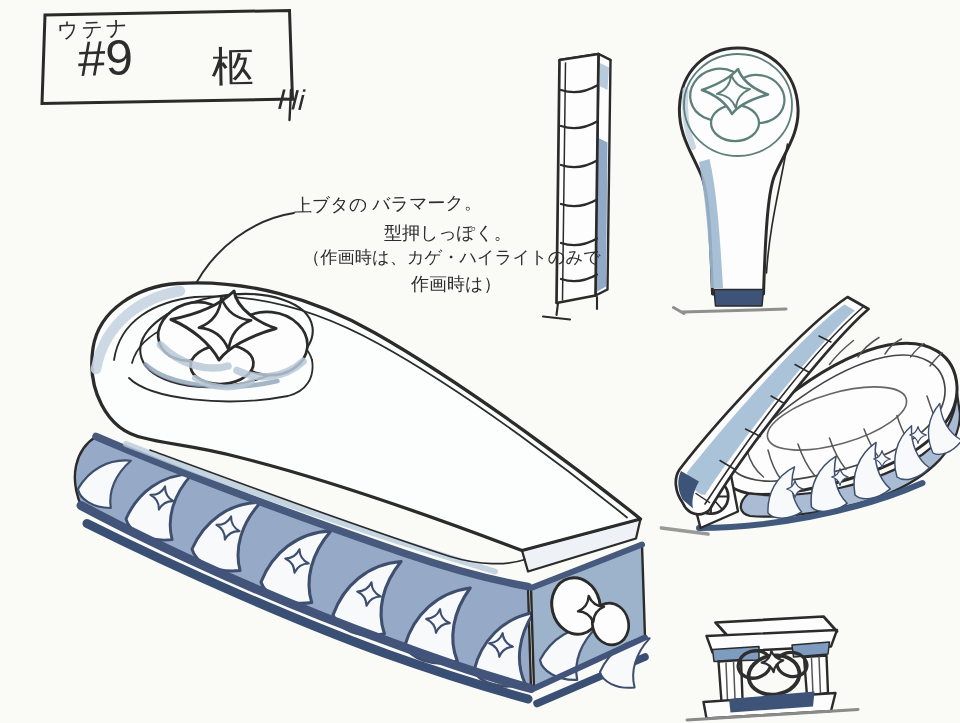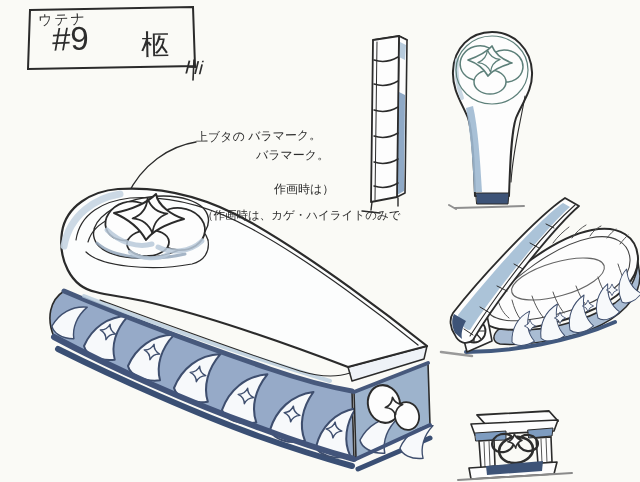--- a/index.html
+++ b/index.html
@@ -6,21 +6,21 @@
   .stage{position:relative;width:640px;height:482px;background:#fafaf6;overflow:hidden;
          font-family:"Liberation Sans",sans-serif;color:#2a2a2a;}
   .stage svg{position:absolute;left:0;top:0;}
   .hand{position:absolute;white-space:nowrap;color:#2d2d2d;}
   .t-series{left:38px;top:11px;font-size:14px;transform:rotate(-2deg);letter-spacing:2px;}
   .t-number{left:52px;top:20px;font-size:33px;transform:rotate(-2deg);}
   .t-subject{left:141px;top:26px;font-size:28px;transform:rotate(-1deg);}
   .sig{left:185px;top:57px;font-size:19px;font-style:italic;transform:rotate(3deg);}
   .n1{left:196px;top:128px;font-size:12px;transform:rotate(-1deg);}
   .n2{left:256px;top:147px;font-size:12px;}
-  .n3{left:202px;top:164px;font-size:11.5px;margin-top:44px;}
+  .n3{left:202px;top:164px;font-size:11.5px;}
   .n4{left:274px;top:181px;font-size:12px;}
 </style>
 </head>
 <body>
 
 <div class="stage">
 
 <svg width="640" height="482" viewBox="0 0 640 482">
   <defs>
     <path id="arch" d="M0,0 C1,-16 10,-30 26,-36 C20,-22 21,-8 28,2 C16,8 4,6 0,0 Z"></path>
@@ -215,16 +215,16 @@
     <path d="M486,466 L543,461 L542,471 L487,475 Z" fill="#3d5377"></path>
     <path d="M458,480 L572,473" fill="none" stroke="#8a8a8a" stroke-width="2"></path>
   </g>
 </svg>
 
   <div class="hand t-series">ウテナ</div>
   <div class="hand t-number">#9</div>
   <div class="hand t-subject">柩</div>
   <div class="hand sig">Hi</div>
   <div class="hand n1">上ブタの バラマーク。</div>
-  <div class="hand n2">バラマーク。</div>
+  <div class="hand n2">型押しっぽく。</div>
   <div class="hand n3">（作画時は、カゲ・ハイライトのみで</div>
   <div class="hand n4">作画時は）</div>
 </div>
 
 </body></html>

